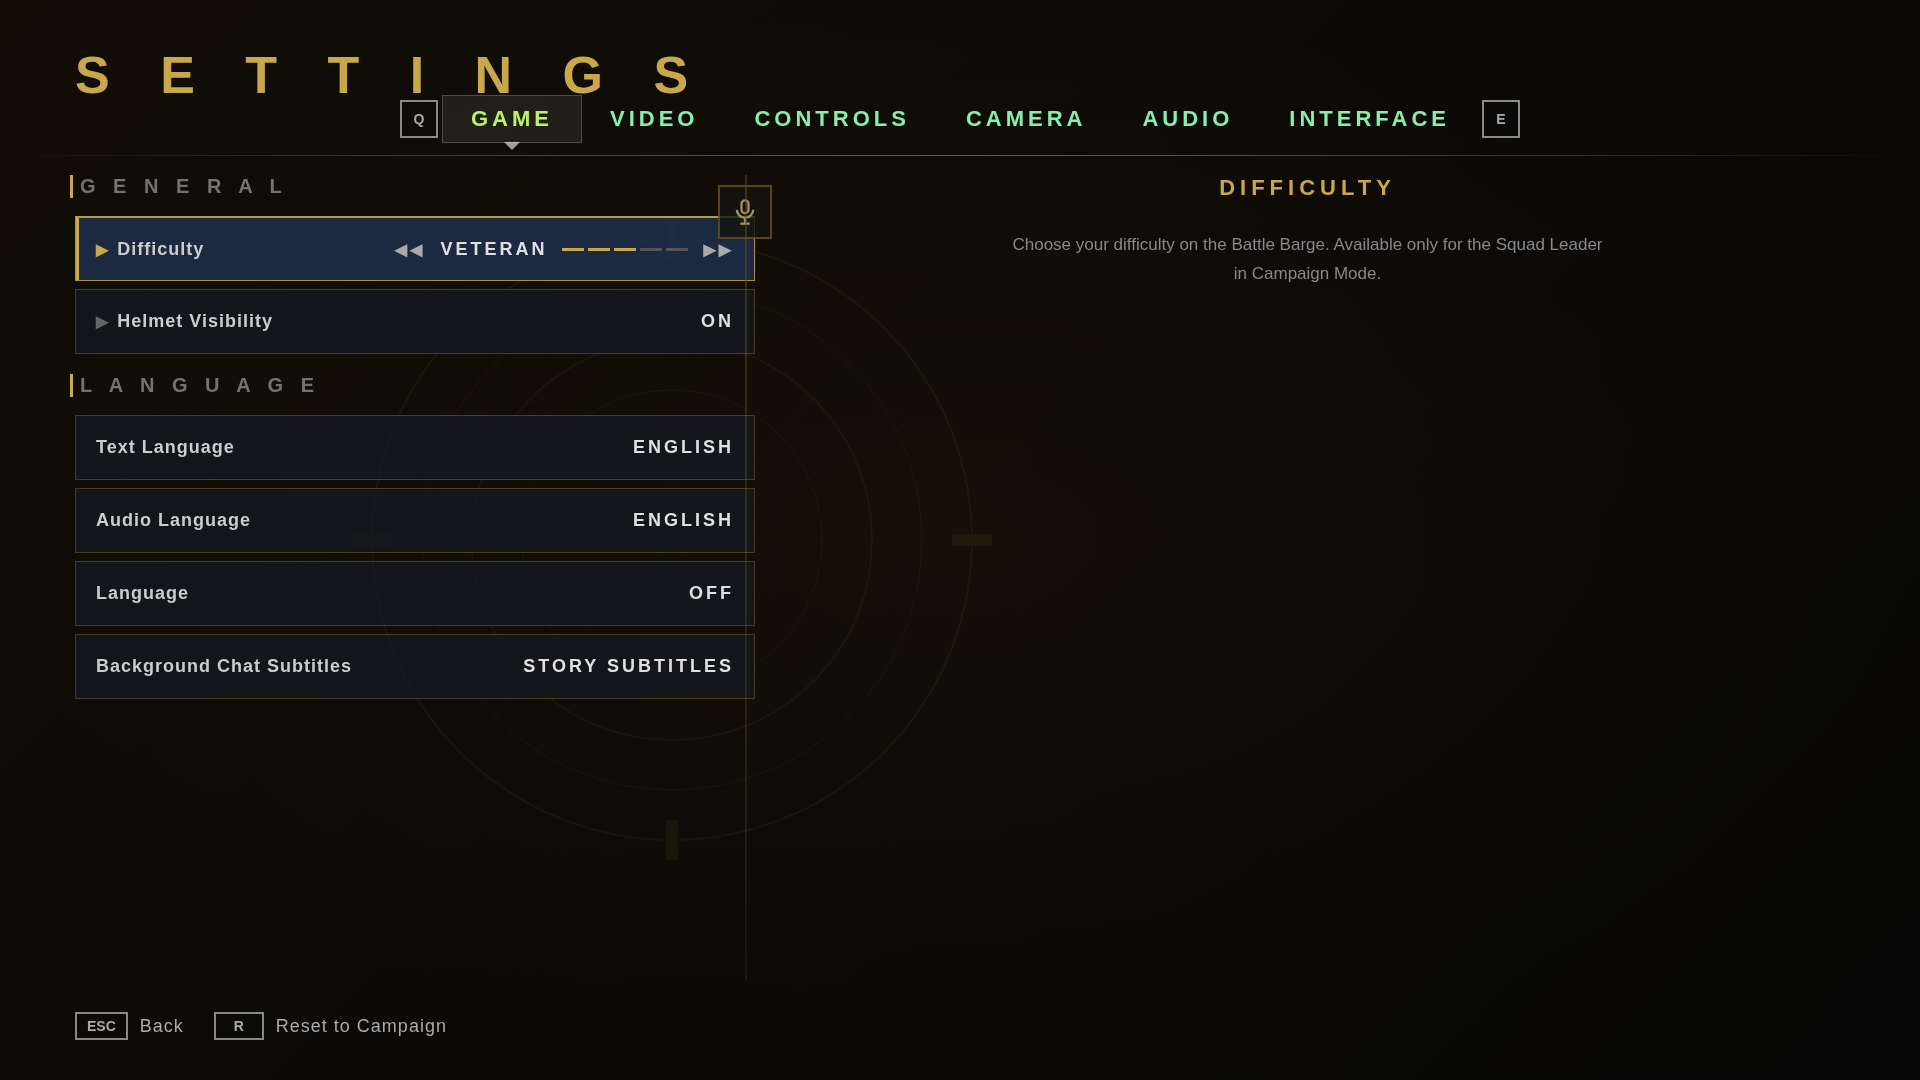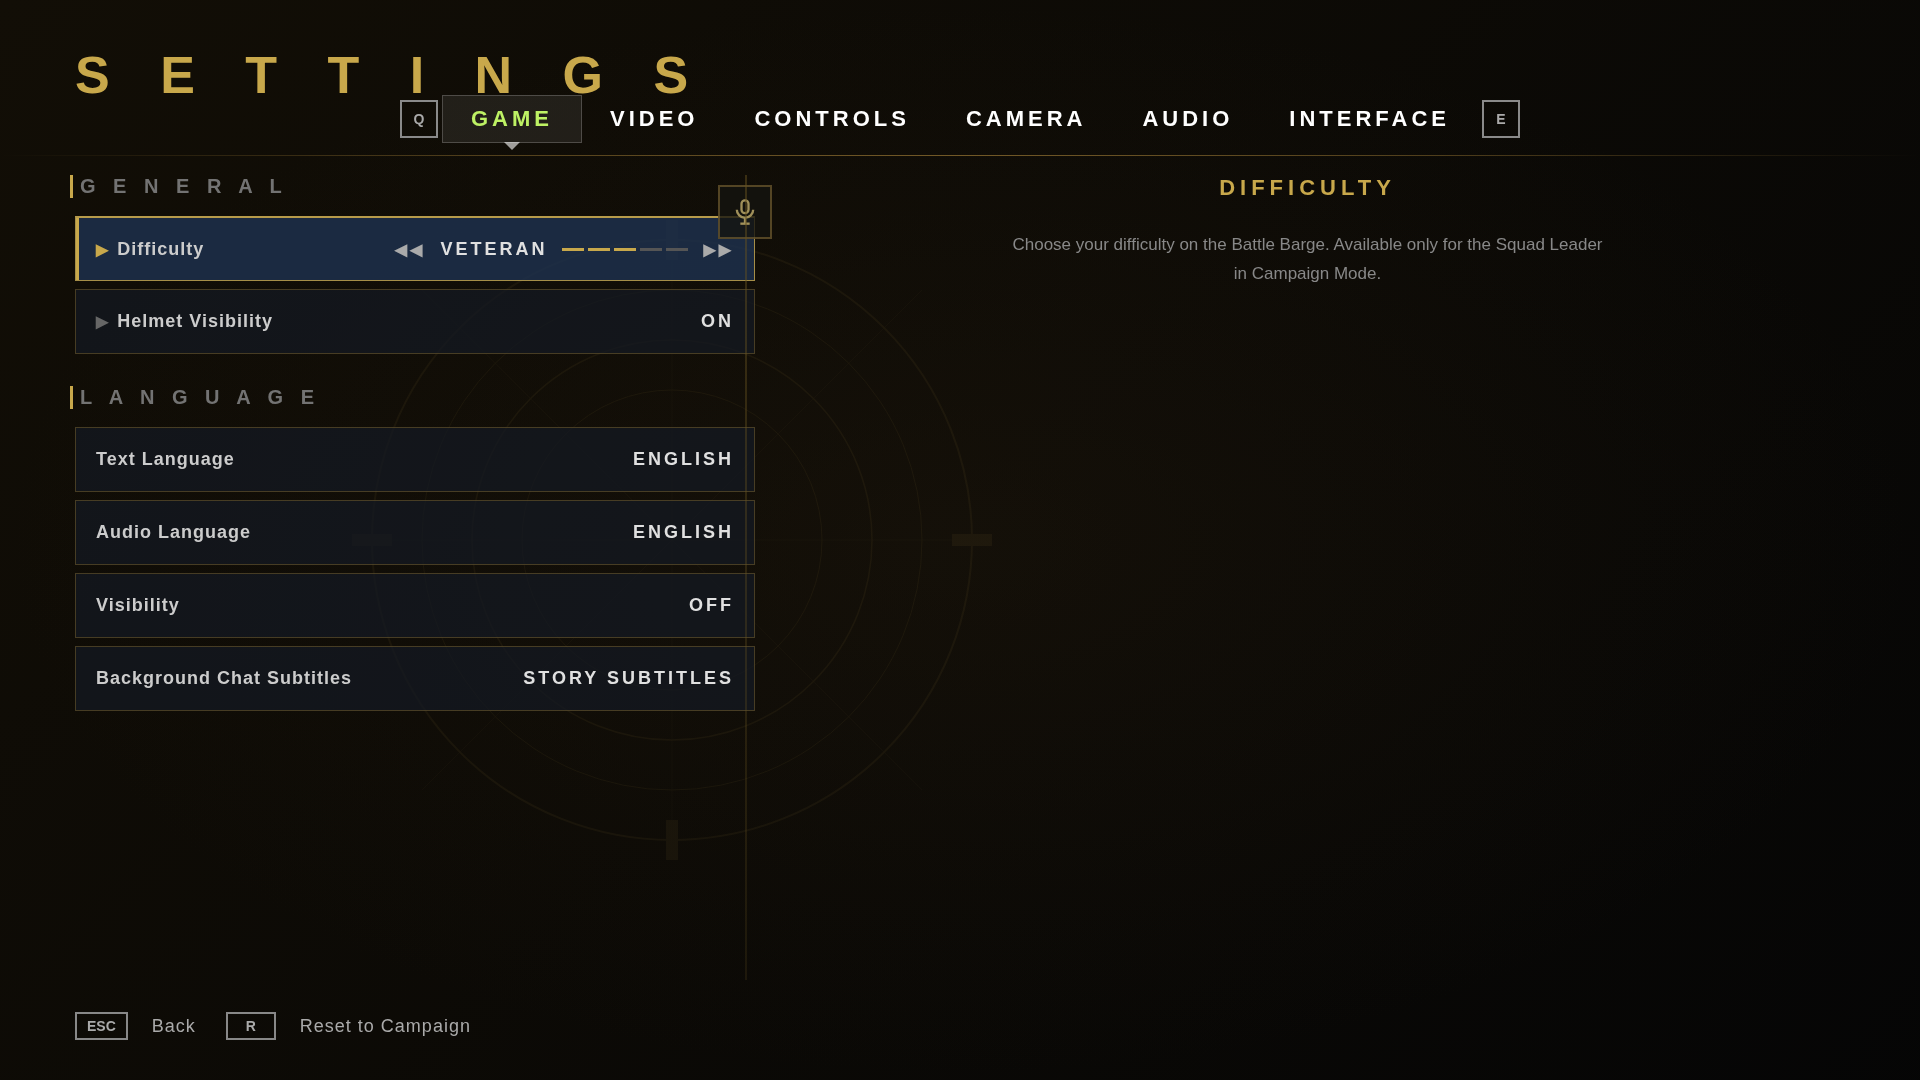--- a/index.html
+++ b/index.html
@@ -80,21 +80,21 @@
       font-weight: bold;
       margin-right: 4px;
     }
 
     .nav-tab {
       padding: 10px 28px;
       font-size: 22px;
       letter-spacing: 4px;
       font-weight: bold;
       text-transform: uppercase;
-      color: #ffffff;
+      color: #86efac;
       cursor: pointer;
       position: relative;
       font-family: 'Arial', sans-serif;
     }
 
     .nav-tab.active {
       color: #bef264;
       background: rgba(255,255,255,0.08);
       border: 1px solid rgba(255,255,255,0.2);
     }
@@ -303,21 +303,21 @@
       left: 75px;
       right: 75px;
       display: flex;
       align-items: center;
       gap: 30px;
     }
 
     .bottom-btn {
       display: flex;
       align-items: center;
-      gap: 24px;
+      gap: 12px;
       cursor: pointer;
     }
 
     .key-badge {
       border: 2px solid #888;
       padding: 4px 10px;
       color: #aaa;
       font-size: 14px;
       font-weight: bold;
       min-width: 50px;
@@ -325,21 +325,21 @@
     }
 
     .bottom-btn-label {
       color: #aaa;
       font-size: 18px;
       letter-spacing: 1px;
     }
 
     
     .language-section {
-      margin-top: 32px;
+      margin-top: 20px;
     }
   </style>
 </head>
 <body>
 
 <div class="bg-overlay"></div>
 
 <svg class="bg-watermark" viewBox="0 0 700 700" xmlns="http://www.w3.org/2000/svg">
   <circle cx="350" cy="350" r="300" fill="none" stroke="#c8a84b" stroke-width="2"></circle>
   <circle cx="350" cy="350" r="250" fill="none" stroke="#c8a84b" stroke-width="1"></circle>
@@ -431,21 +431,21 @@
         <div class="setting-label">
           <span>Audio Language</span>
         </div>
         <div class="setting-value">
           <span>ENGLISH</span>
         </div>
       </div>
 
       <div class="setting-row">
         <div class="setting-label">
-          <span>Visibility</span>
+          <span>Language</span>
         </div>
         <div class="setting-value">
           <span>OFF</span>
         </div>
       </div>
 
       <div class="setting-row">
         <div class="setting-label">
           <span>Background Chat Subtitles</span>
         </div>

